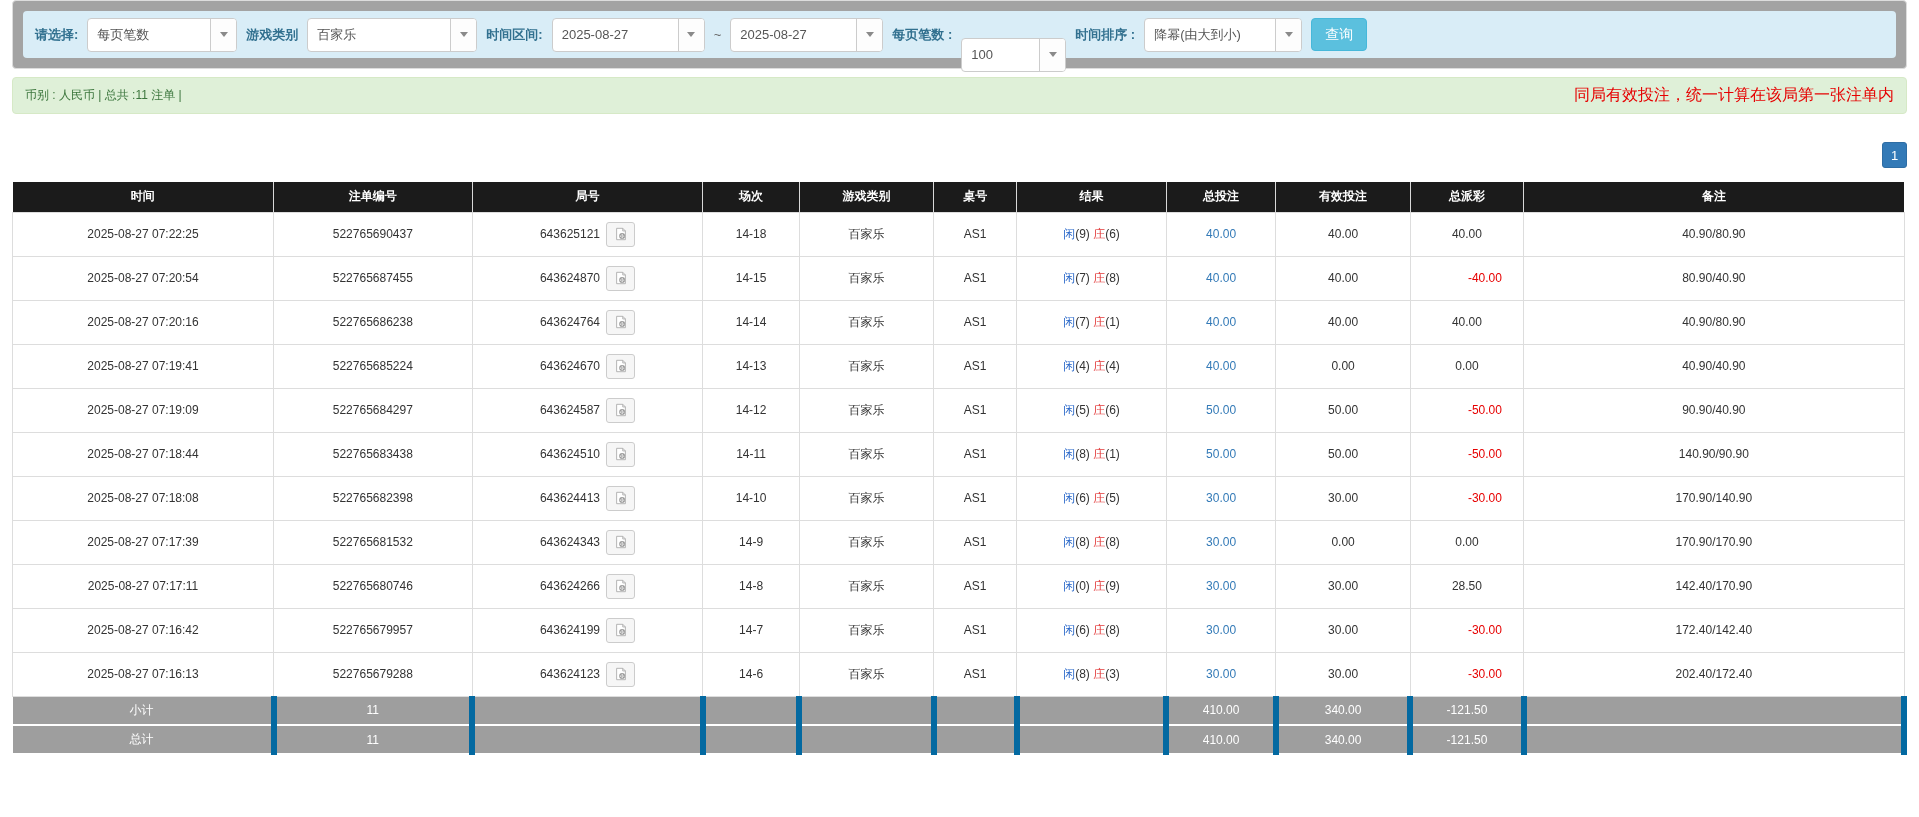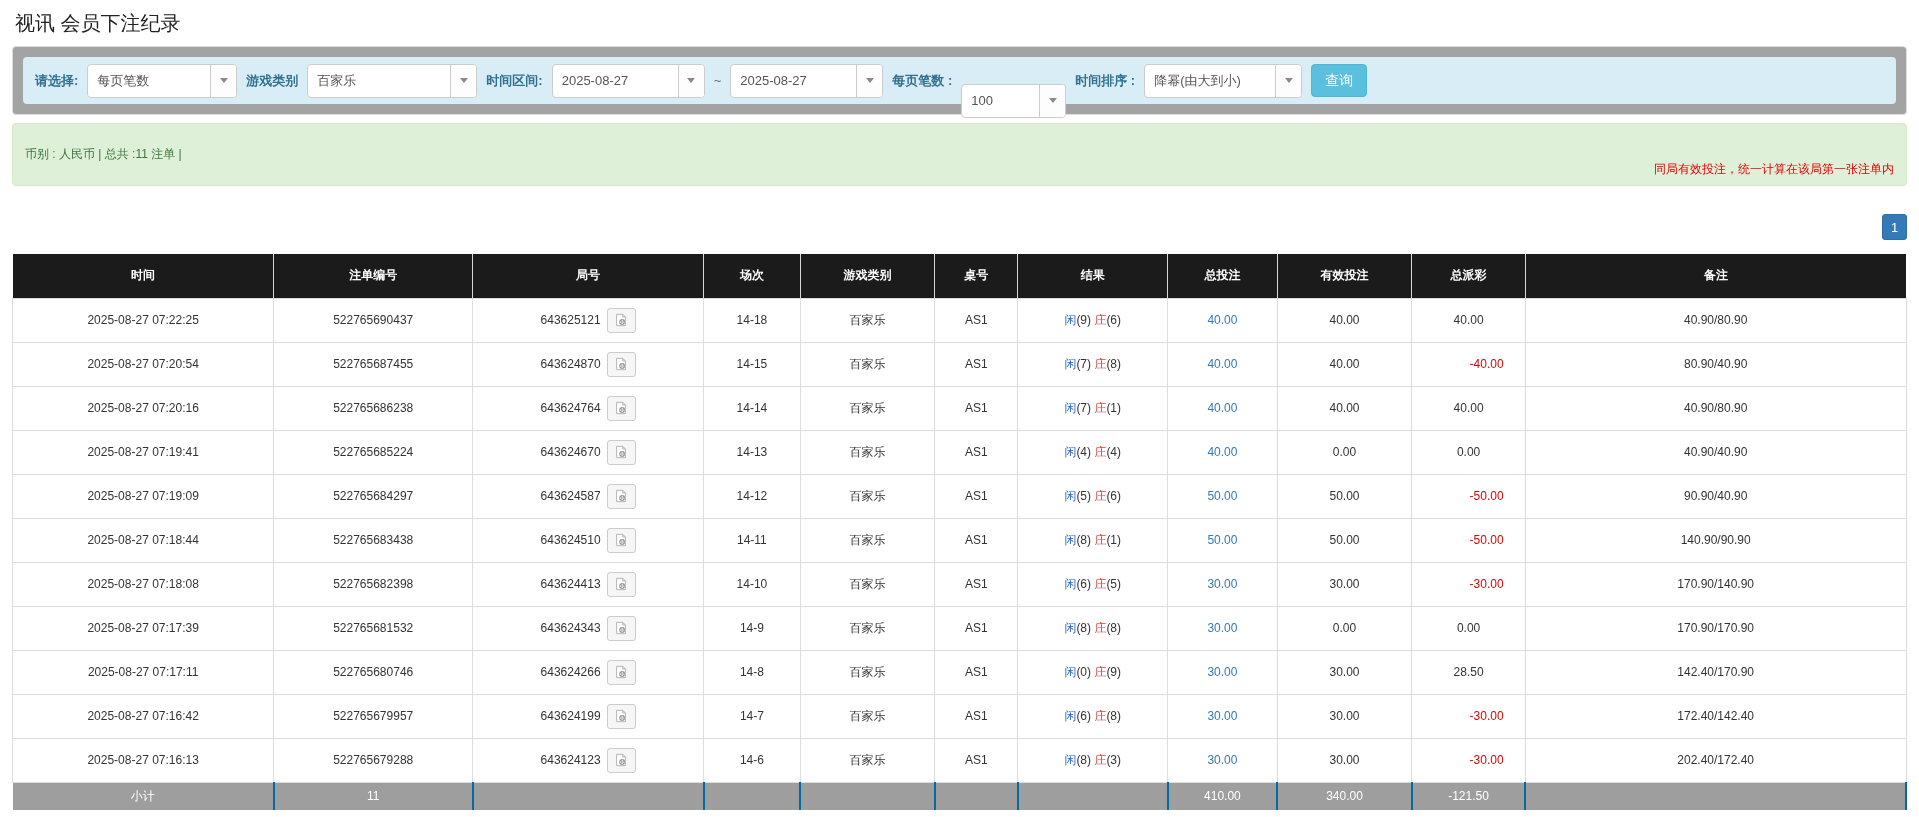--- a/index.html
+++ b/index.html
@@ -45,66 +45,65 @@
     border-radius:4px; cursor:pointer; font-family:inherit;
   }
 
   
   .summary-bar {
     margin-top:8px; background:var(--success-bg,#dff0d8);
     border:1px solid var(--success-border,#d6e9c6); border-radius:4px;
     padding:7px 12px; display:flex; justify-content:space-between; align-items:center;gap:44px;
   }
   .summary-left { font-size:12px; color:var(--success-text,#3c763d); }
-  .summary-right { font-size:12px; color:var(--warning-red,#e60000);margin-top:30px; }
+  .summary-right { font-size:16px; color:var(--warning-red,#e60000); }
 
   
   .pagination { display:flex; justify-content:flex-end; margin-top:28px; }
   .page-btn {
     min-width:25px; height:26px; background:var(--accent-blue,#337ab7);
     border:1px solid #2e6da4; color:#fff; font-size:13px; border-radius:3px;
     cursor:pointer; font-family:inherit; padding:0 7px;
   }
 
   
   table.records {
     width:100%; border-collapse:collapse; margin-top:14px; table-layout:fixed;
     font-size:12px;
   }
   table.records thead th {
-    background:var(--header-bg,#1b1b1b); color:#fff; font-weight:bold; height:44px;
+    background:var(--header-bg,#1b1b1b); color:#fff; font-weight:bold; height:30px;
     border-right:1px solid #d8d8d8; text-align:center; padding:0 4px;font-family:Liberation Mono, monospace;
   }
   table.records thead th:last-child { border-right:none; }
   table.records tbody td {
     height:44px; border:1px solid #ddd; text-align:center; color:#333;
     padding:0 4px; background:#fff; white-space:nowrap;
   }
   table.records tfoot td {
     height:29px; background:var(--summary-bg,#9e9e9e); color:#fff; text-align:center;
-    border-right:2px solid #0369a1; border-bottom:2px solid #fff; white-space:nowrap;
+    border-right:6px solid #0369a1; border-bottom:2px solid #fff; white-space:nowrap;
   }
   .rp { color:var(--player-blue,#2464c8); }
   .rb { color:var(--banker-red,#e23b3b); }
   .blue-link { color:var(--accent-blue,#337ab7); cursor:pointer; }
   .neg { color:var(--warning-red,#e60000);margin-left:36px; }
   tfoot .neg { color:#ff2222; }
 
   .vbtn {
     display:inline-flex; align-items:center; justify-content:center;
     width:29px; height:25px; margin-left:6px; vertical-align:middle;
     border:1px solid #ccc; border-radius:3px; background:#f6f6f6; cursor:pointer;
   }
 </style>
 </head>
 <body>
 
 <div class="page">
 
-  <div class="title">视讯 会员下注纪录</div>
 
   <div class="filter-panel">
     <div class="filter-bar">
 
       <span class="flabel">请选择:</span>
       <div class="combo w150">
         <span class="combo-text">每页笔数</span>
         <span class="combo-btn">
             <i class="caret"></i>
           </span>
@@ -464,16 +463,29 @@
           <td></td>
           <td></td>
           <td></td>
           <td></td>
           <td></td>
           <td>410.00</td>
           <td>340.00</td>
           <td class="neg">-121.50</td>
           <td></td>
         </tr>
+        <tr>
+          <td>总计</td>
+          <td>11</td>
+          <td></td>
+          <td></td>
+          <td></td>
+          <td></td>
+          <td></td>
+          <td>410.00</td>
+          <td>340.00</td>
+          <td class="neg">-121.50</td>
+          <td></td>
+        </tr>
       </tfoot>
   </table>
 
 </div>
 
 </body></html>

